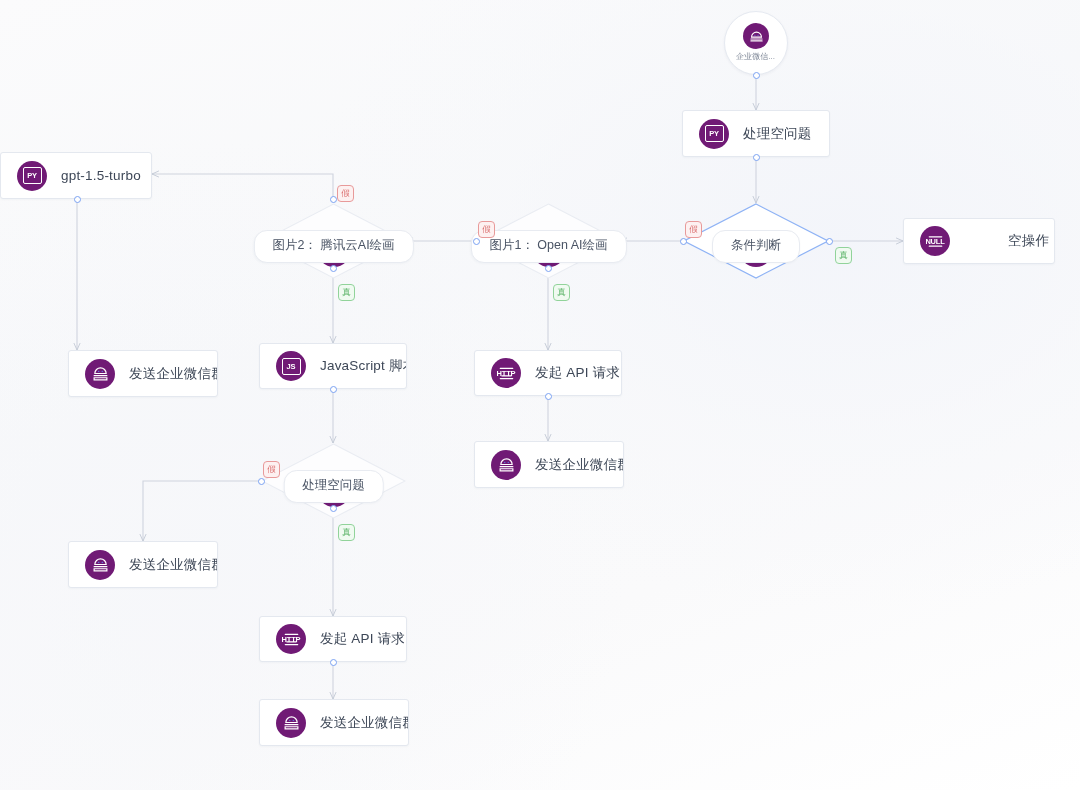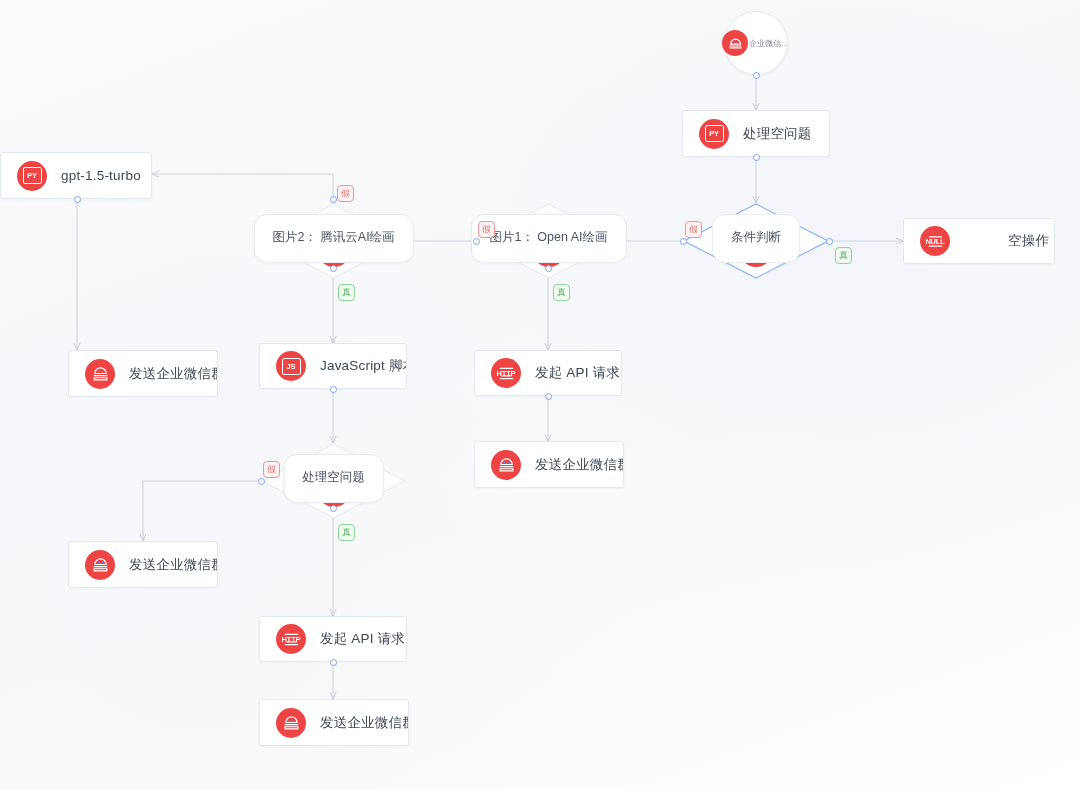--- a/index.html
+++ b/index.html
@@ -55,21 +55,21 @@
   }
 
   
   .start-node {
     width: 64px;
     height: 64px;
     border-radius: 50%;
     background: #ffffff;
     border: 1px solid #e6eaf1;
     display: flex;
-    flex-direction: row;
+    flex-direction: column;
     align-items: center;
     justify-content: center;
     box-shadow: 0 1px 3px rgba(35,48,80,0.05);
   }
   .start-node .label {
     font-size: 8.5px;
     color: #7b8494;
     margin-top: 2px;
     transform: scale(.95);
     white-space: nowrap;
@@ -100,39 +100,39 @@
   .diamond-pill {
     position: absolute;
     left: 50%;
     transform: translateX(-50%);
     bottom: 16px;
     background: #ffffff;
     border: 1px solid #e8ebf1;
     border-radius: 13px;
     height: 23px;
     line-height: 21px;
-    padding: 12px 18px;
+    padding: 4px 18px;
     font-size: 12.5px;
     color: #4a5465;
     white-space: nowrap;
     box-shadow: 0 1px 2px rgba(35,48,80,0.03);
   }
   .diamond-icon-slot {
     position: absolute;
     left: 50%;
     top: 30px;
     transform: translateX(-50%);
   }
 
   
   .icn {
     width: 30px;
     height: 30px;
     border-radius: 50%;
-    background: #ef4444;
+    background: #701a75;
     display: flex;
     align-items: center;
     justify-content: center;
     flex: none;
     color: #ffffff;
   }
   .icn.sm { width: 26px; height: 26px; }
   .icn.lg { width: 34px; height: 34px; }
   .icn-txt {
     font-size: 7.5px;

